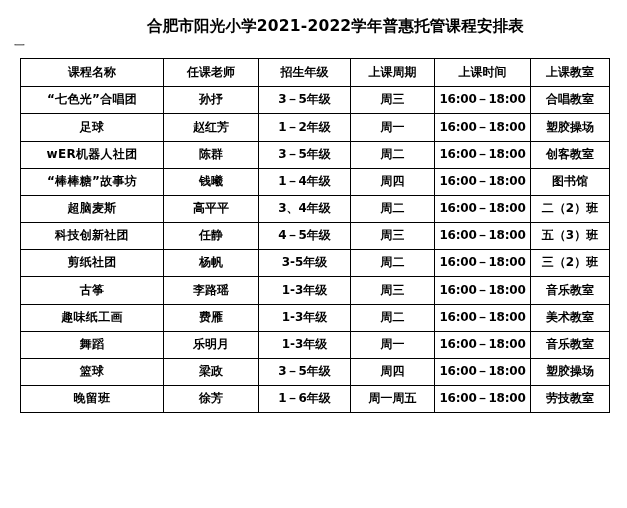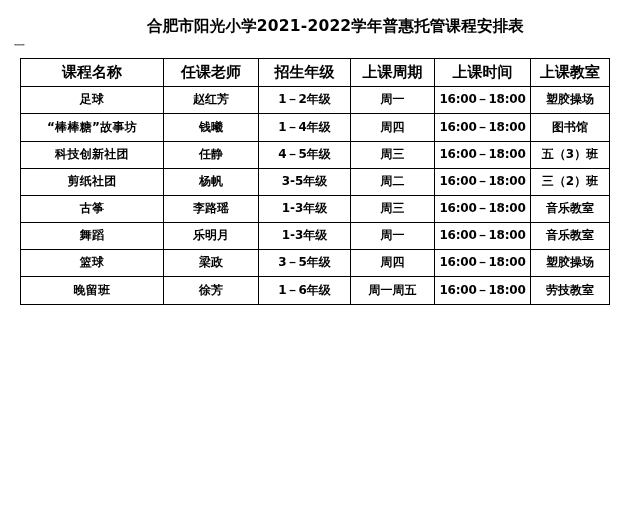--- a/index.html
+++ b/index.html
@@ -52,21 +52,21 @@
     vertical-align: middle;
     font-size: 12px;
     height: 26.2px;
     padding: 0 1px;
     line-height: 1.15;
     font-weight: bold;
     white-space: nowrap;
     overflow: hidden;
   }
   table.schedule thead th {
-    font-size: 15px;
+    font-size: 12px;
     height: 27px;
   }
   col.c0 { width: 143px; }
   col.c1 { width: 95px; }
   col.c2 { width: 92px; }
   col.c3 { width: 84px; }
   col.c4 { width: 96px; }
   col.c5 { width: 79px; }
   td.time-cell {
     font-family: "DejaVu Sans", "Liberation Sans", sans-serif;
@@ -101,36 +101,60 @@
           <th>课程名称</th>
           <th>任课老师</th>
           <th>招生年级</th>
           <th>上课周期</th>
           <th>上课时间</th>
           <th>上课教室</th>
         </tr>
       </thead>
       <tbody>
         <tr>
+          <td class="name-cell">“七色光”合唱团</td>
+          <td>孙抒</td>
+          <td>3－5年级</td>
+          <td>周三</td>
+          <td class="time-cell">16:00－18:00</td>
+          <td>合唱教室</td>
+        </tr>
+        <tr>
           <td class="name-cell">足球</td>
           <td>赵红芳</td>
           <td>1－2年级</td>
           <td>周一</td>
           <td class="time-cell">16:00－18:00</td>
           <td>塑胶操场</td>
         </tr>
         <tr>
+          <td class="name-cell">wER机器人社团</td>
+          <td>陈群</td>
+          <td>3－5年级</td>
+          <td>周二</td>
+          <td class="time-cell">16:00－18:00</td>
+          <td>创客教室</td>
+        </tr>
+        <tr>
           <td class="name-cell">“棒棒糖”故事坊</td>
           <td>钱曦</td>
           <td>1－4年级</td>
           <td>周四</td>
           <td class="time-cell">16:00－18:00</td>
           <td>图书馆</td>
         </tr>
         <tr>
+          <td class="name-cell">超脑麦斯</td>
+          <td>高平平</td>
+          <td>3、4年级</td>
+          <td>周二</td>
+          <td class="time-cell">16:00－18:00</td>
+          <td>二（2）班</td>
+        </tr>
+        <tr>
           <td class="name-cell">科技创新社团</td>
           <td>任静</td>
           <td>4－5年级</td>
           <td>周三</td>
           <td class="time-cell">16:00－18:00</td>
           <td>五（3）班</td>
         </tr>
         <tr>
           <td class="name-cell">剪纸社团</td>
           <td>杨帆</td>
@@ -141,20 +165,28 @@
         </tr>
         <tr>
           <td class="name-cell">古筝</td>
           <td>李路瑶</td>
           <td>1-3年级</td>
           <td>周三</td>
           <td class="time-cell">16:00－18:00</td>
           <td>音乐教室</td>
         </tr>
         <tr>
+          <td class="name-cell">趣味纸工画</td>
+          <td>费雁</td>
+          <td>1-3年级</td>
+          <td>周二</td>
+          <td class="time-cell">16:00－18:00</td>
+          <td>美术教室</td>
+        </tr>
+        <tr>
           <td class="name-cell">舞蹈</td>
           <td>乐明月</td>
           <td>1-3年级</td>
           <td>周一</td>
           <td class="time-cell">16:00－18:00</td>
           <td>音乐教室</td>
         </tr>
         <tr>
           <td class="name-cell">篮球</td>
           <td>梁政</td>

